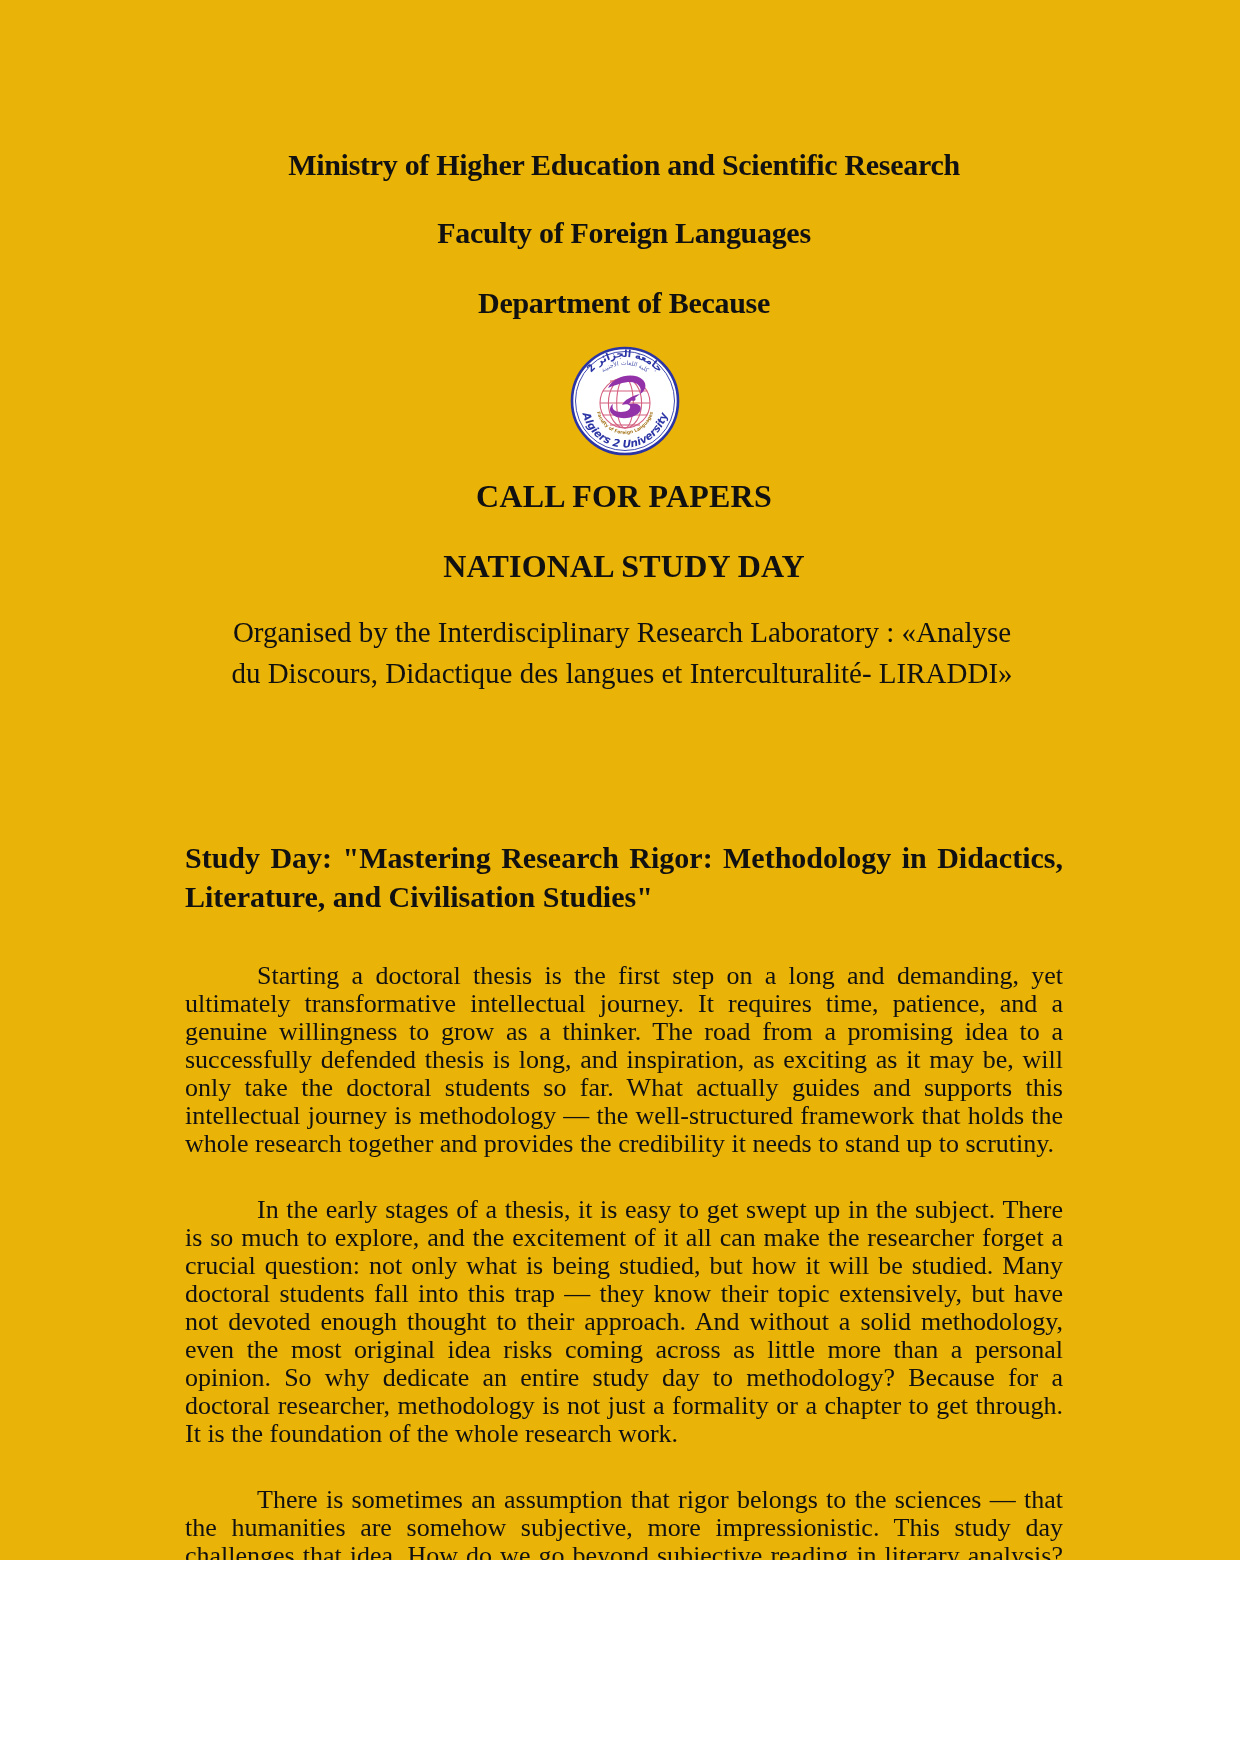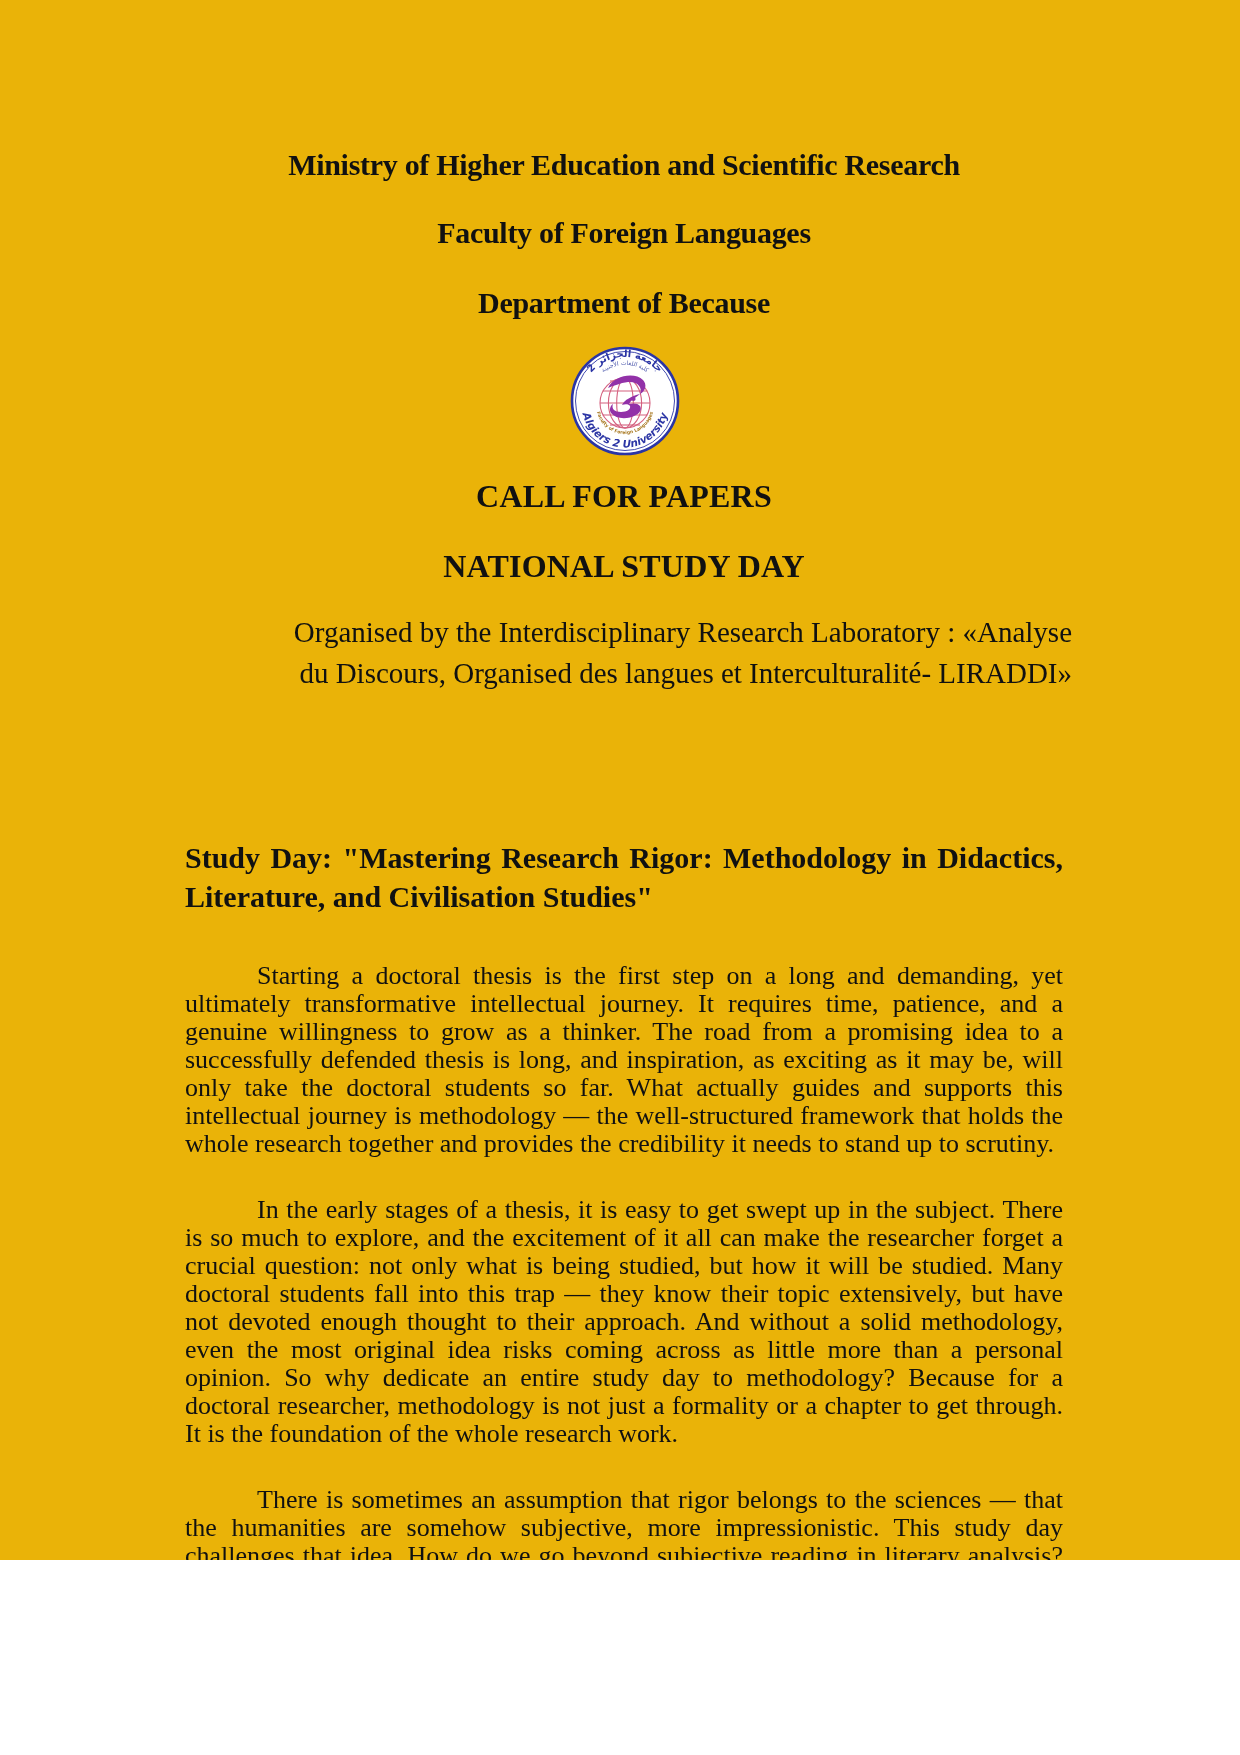--- a/index.html
+++ b/index.html
@@ -17,21 +17,21 @@
     text-align:center;
   }
   .uni-logo{position:absolute;left:569px;top:342px;width:112px;height:116px;}
   .big-title{
     position:absolute;left:185px;width:878px;
     font-weight:bold;font-size:32px;letter-spacing:0.2px;
     text-align:center;
   }
   .organiser{
     position:absolute;left:172px;top:612px;width:900px;
-    font-size:29px;line-height:41px;text-align:right;
+    font-size:29px;line-height:41px;text-align:center;
   }
   .liraddi-logo{position:absolute;left:511px;top:702px;width:184px;height:96px;}
   .studyday{
     position:absolute;left:185px;top:838px;width:878px;
     font-weight:bold;font-size:30px;line-height:39px;
     text-align:justify;
   }
   .bodytext{
     position:absolute;left:185px;top:962px;width:878px;
     font-size:26px;line-height:28px;text-align:justify;
@@ -93,21 +93,21 @@
         <textPath href="#arcBottom" startOffset="50%" text-anchor="middle">Algiers 2 University</textPath>
       </text>
     </svg>
   </div>
 
   <div class="big-title" style="top:548px">NATIONAL STUDY DAY</div>
   <div class="big-title" style="top:478px">CALL FOR PAPERS</div>
 
   <div class="organiser">
     <div>Organised by the Interdisciplinary Research Laboratory : «Analyse</div>
-    <div>du Discours, Organised des langues et Interculturalité- LIRADDI»</div>
+    <div>du Discours, Didactique des langues et Interculturalité- LIRADDI»</div>
   </div>
 
 
   <div class="studyday">Study Day: "Mastering Research Rigor: Methodology in Didactics, Literature, and Civilisation Studies"</div>
 
   <div class="bodytext">
     <p>Starting a doctoral thesis is the first step on a long and demanding, yet ultimately transformative intellectual journey. It requires time, patience, and a genuine willingness to grow as a thinker. The road from a promising idea to a successfully defended thesis is long, and inspiration, as exciting as it may be, will only take the doctoral students so far. What actually guides and supports this intellectual journey is methodology — the well-structured framework that holds the whole research together and provides the credibility it needs to stand up to scrutiny.</p>
     <p>In the early stages of a thesis, it is easy to get swept up in the subject. There is so much to explore, and the excitement of it all can make the researcher  forget a crucial question: not only what is being studied, but how it will be studied. Many doctoral students fall into this trap — they know their topic extensively, but have not devoted enough thought to their approach. And without a solid methodology, even the most original idea risks coming across as little more than a personal opinion. So why dedicate an entire study day to methodology? Because for a doctoral researcher,  methodology is not just a formality or a chapter to get through. It is the foundation of the whole research work.</p>
     <p>There is sometimes an assumption that rigor belongs to the sciences — that the humanities are somehow subjective, more impressionistic. This study day challenges that idea. How do we go beyond subjective reading in literary analysis? How do we build a testable argument in civilisation studies? How do</p>
   </div>

